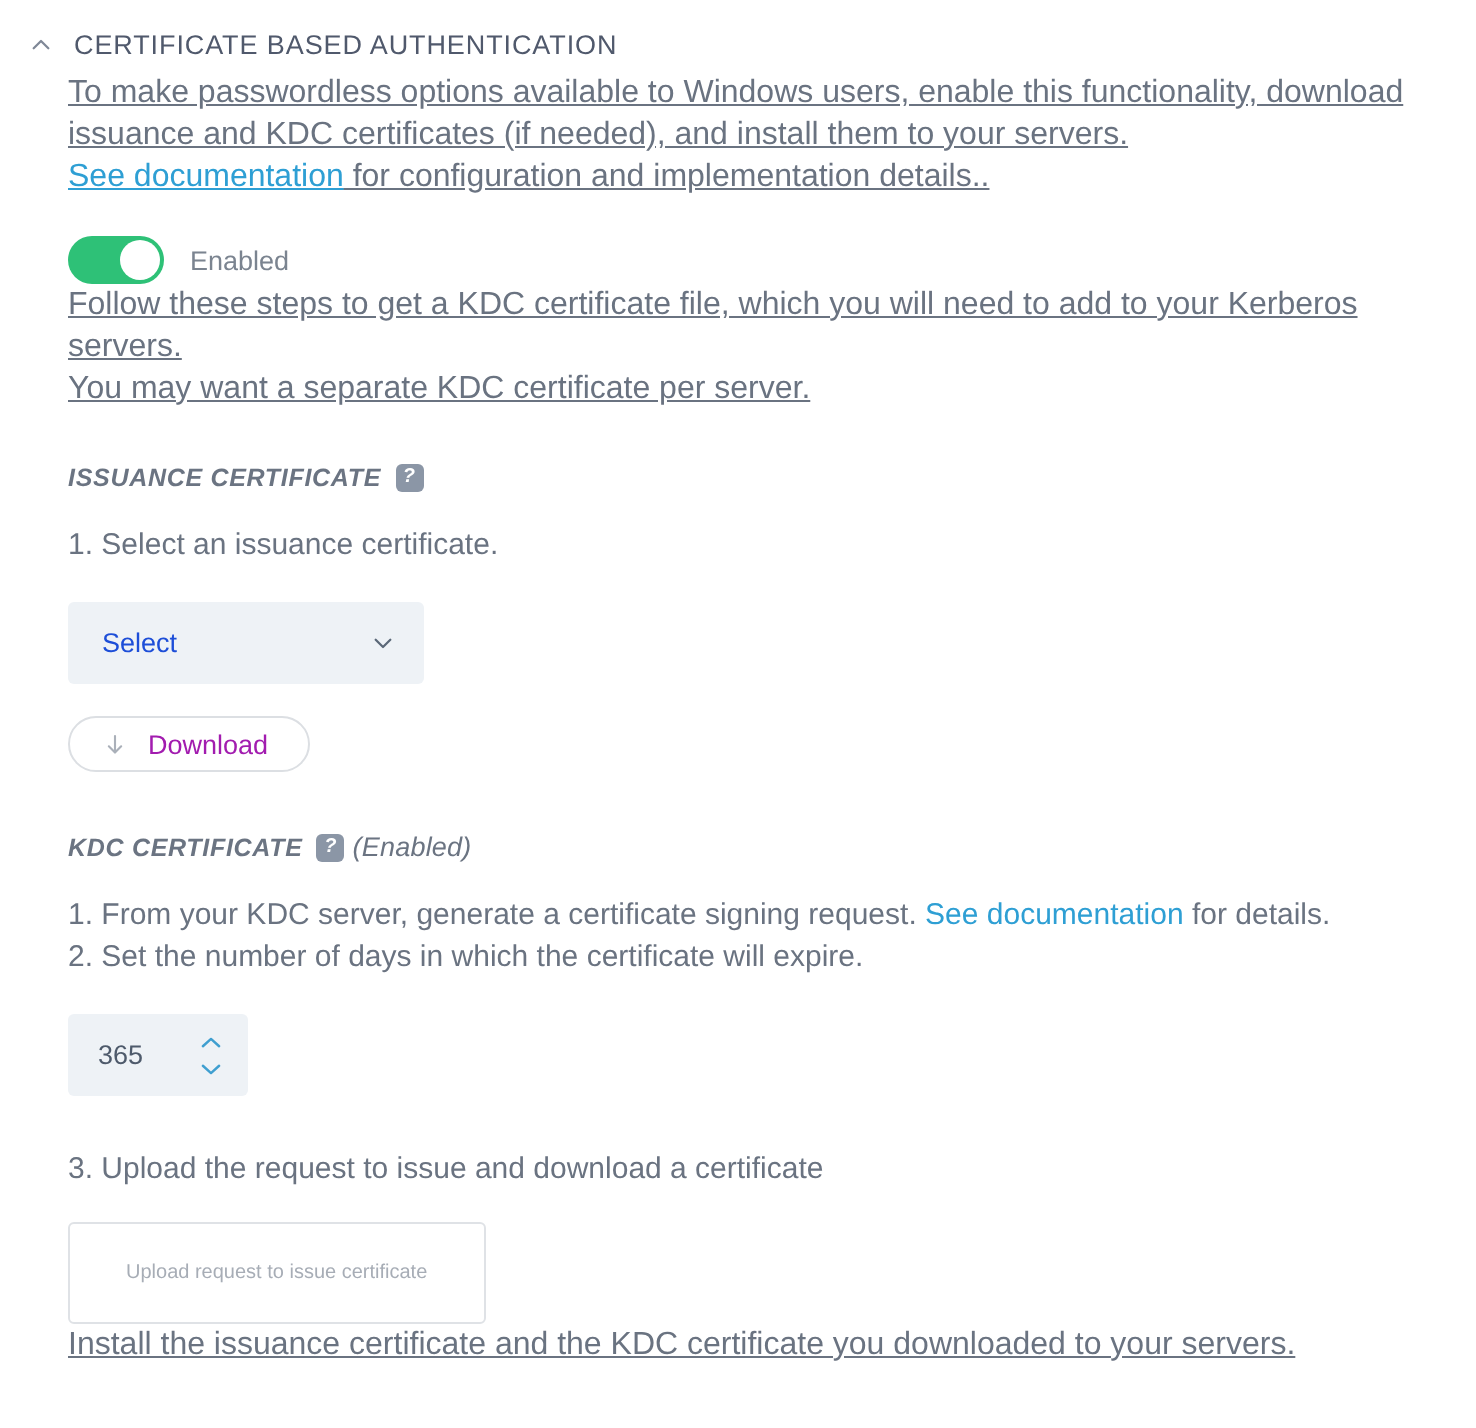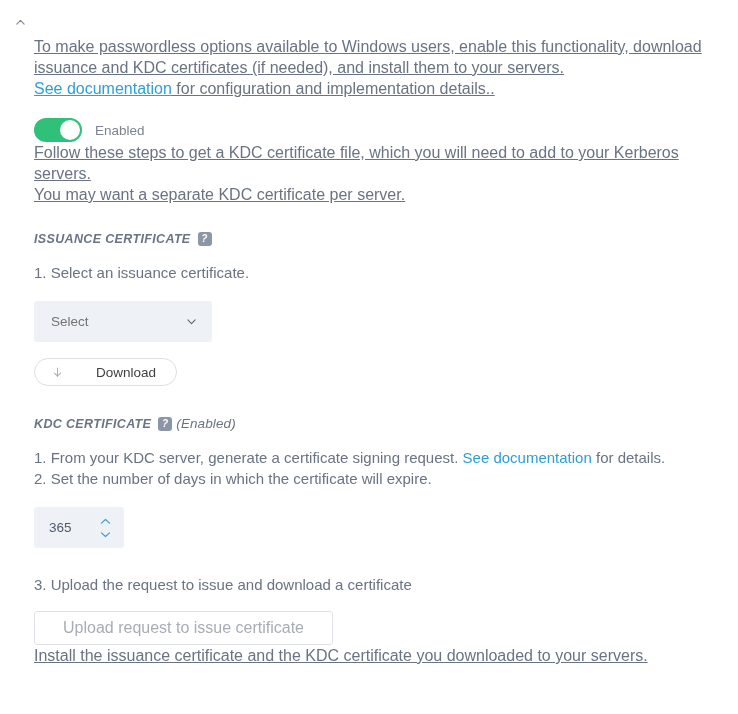--- a/index.html
+++ b/index.html
@@ -152,43 +152,42 @@
     border-radius: 3px;
     display: flex;
     align-items: center;
     justify-content: space-between;
     padding: 0 14px 0 17px;
     box-sizing: border-box;
     cursor: pointer;
   }
   .select-value {
     font-size: 13.5px;
-    color: #737373;
+    color: #1d4ed8;
   }
   .chev-down {
     width: 13px;
     height: 13px;
     display: block;
   }
 
   
   .btn-pill {
     margin-top: 16px;
     display: inline-flex;
     align-items: center;
     height: 28px;
     padding: 0 20px 0 16px;
     border: 1px solid #dcdfe3;
     border-radius: 14px;
     background: #ffffff;
-    color: #404040;
-    font-size: 13.5px;
-    cursor: pointer;
-    box-sizing: border-box;
-    gap: 22px;
+    color: #a21caf;
+    font-size: 13.5px;
+    cursor: pointer;
+    box-sizing: border-box;
   }
   .btn-pill .dl-arrow {
     width: 13px;
     height: 13px;
     margin-right: 10px;
     display: block;
   }
 
   
   .stepper {
@@ -219,42 +218,43 @@
     display: block;
     cursor: pointer;
   }
 
   
   .btn-rect {
     margin-top: 16px;
     display: inline-flex;
     align-items: center;
     justify-content: center;
-    height: 34px;
+    height: 51px;
     padding: 0 28px;
     border: 1px solid #dfe2e6;
     border-radius: 3px;
     background: #ffffff;
     color: #a7adb6;
-    font-size: 16px;
+    font-size: 10px;
     cursor: pointer;
     box-sizing: border-box;
   }
 
   .footer-note { margin-top: 28px; }
 </style>
 </head>
 <body>
 
 <div class="panel">
 
   <div class="section-header">
     <svg class="chevron-up" viewBox="0 0 16 16">
       <polyline points="3.5,10 8,5.5 12.5,10" fill="none" stroke="#7f8897" stroke-width="1.4" stroke-linecap="round" stroke-linejoin="round"></polyline>
     </svg>
+    <div class="section-title">CERTIFICATE BASED AUTHENTICATION</div>
   </div>
 
   <div class="body">
 
     
     <p class="para intro">To make passwordless options available to Windows users, enable this functionality, download issuance and KDC certificates (if needed), and install them to your servers.</p>
 
     
     <p class="para doclink-line"><a class="link">See documentation</a><span> for configuration and implementation details..</span></p>
 

